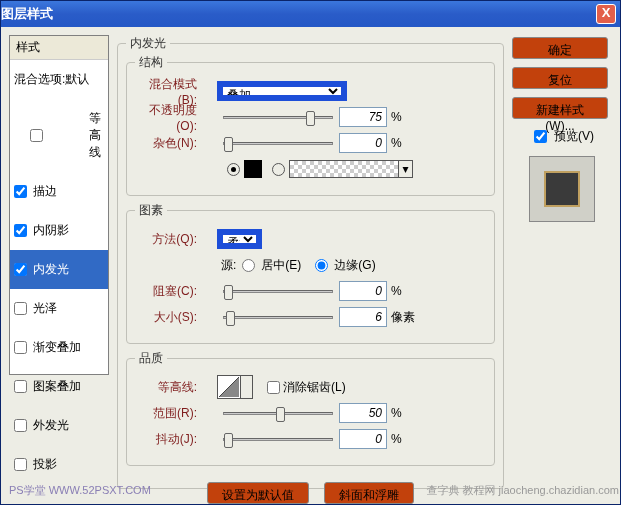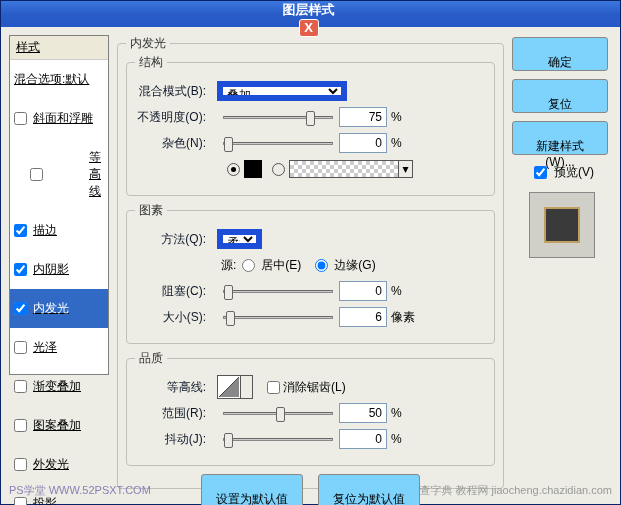--- a/index.html
+++ b/index.html
@@ -1,85 +1,81 @@
 <!DOCTYPE html>
 <html><head>
 <meta charset="utf-8">
 <style>
 * { box-sizing: border-box; font-family: "Microsoft YaHei", SimSun, Tahoma, sans-serif; font-size: 12px; }
 body { margin: 0; background: #ECE9D8; }
 .window { width: 621px; height: 505px; background: #ECE9D8; border: 1px solid #0A246A; position: relative; }
-.titlebar { height: 26px; background: linear-gradient(to bottom, #3B77DD 0%, #2A5CC8 50%, #2458C6 100%); display: flex; align-items: center; padding: 0 4px 0 0; color: #fff; font-weight: bold; flex-direction: column; }
+.titlebar { height: 26px; background: linear-gradient(to bottom, #3B77DD 0%, #2A5CC8 50%, #2458C6 100%); display: flex; align-items: center; padding: 0 4px 0 0; color: #fff; font-weight: bold; }
 .titlebar .title { flex: 1; font-size: 13px; }
 .close-btn { width: 20px; height: 20px; background: #E35F4A; border: 1px solid #fff; border-radius: 3px; color:#fff; text-align:center; line-height:16px; font-weight:bold; cursor:pointer; font-size:13px;}
 .body { display: flex; padding: 8px; gap: 8px; height: calc(100% - 26px); background: #EDEDE5; }
-.left-panel { width: 100px; text-decoration: underline; }
+.left-panel { width: 100px; }
 .style-list { background: #fff; border: 1px solid #808080; height: 340px; }
 .style-list .header { background: #ECE9D8; border-bottom: 1px solid #ccc; padding: 3px 6px; }
 .style-item { padding: 11px 4px; display:flex; align-items:center; gap:4px; cursor:pointer;}
 .style-item.indent { padding-left: 20px; gap: 44px; }
 .style-item.selected { background: #316AC5; color: #fff; }
 .style-item input[type=checkbox]{ margin:0 2px 0 0; width:13px; height:13px;}
 .center-panel { flex: 1; }
 fieldset { border: 1px solid #C0C0B8; border-radius: 4px; margin: 0 0 6px 0; padding: 4px 8px 10px 8px; }
 legend { padding: 0 4px; color: #333; }
 fieldset.outer { height: 454px; padding-top:0; }
 fieldset.inner { margin-top: 2px; }
 .row { display:flex; align-items:center; margin: 6px 0; height: 20px; }
-.row label.lbl { width: 82px; text-align: right; padding-right: 11px; color: #0f172a;}
+.row label.lbl { width: 82px; text-align: right; padding-right: 20px; color: #7f1d1d;}
 select.combo { height: 20px; border:6px solid #1d4ed8; background:#fff; }
 .combo-wide { width: 130px; }
 .combo-narrow { width: 45px; }
 .slider { flex:0 0 110px; height: 3px; background: #ccc; border:1px solid #888; border-top-color:#666; position:relative; margin: 0 6px; }
 .slider .thumb { position:absolute; top:-6px; width:9px; height:15px; background:#EDEDE5; border:1px solid #666; border-radius:2px; }
-.num { width: 48px; height: 20px; border:1px solid #7F9DB9; text-align:right; padding:0 4px; }
+.num { width: 48px; height: 20px; border:1px solid #7F9DB9; text-align:right; padding:0 4px;font-style:italic; }
 .unit { margin-left: 4px; }
 .swatch { width:18px; height:18px; border:1px solid #000; display:inline-block; vertical-align:middle;}
 .radio-sw { width:13px; height:13px; border:1px solid #555; border-radius:50%; display:inline-block; vertical-align:middle; margin-left:6px;}
 .radio-sw.on::after{content:""; display:block; width:5px; height:5px; background:#000; border-radius:50%; margin:3px;}
 .grad { width:110px; height:18px; border:1px solid #555; background:linear-gradient(to right,#000,#fff); display:inline-block; vertical-align:middle; margin-left:4px;}
 .grad-dd { width:14px; height:18px; border:1px solid #555; border-left:none; display:inline-block; vertical-align:middle; background:#EDEDE5; text-align:center; line-height:16px;}
 .contour { width:24px; height:24px; border:1px solid #555; background:#fff; display:inline-block; vertical-align:middle; position:relative;}
 .contour svg { position:absolute; top:0; left:0;}
 .contour-dd { width:12px; height:24px; border:1px solid #555; border-left:none; display:inline-block; vertical-align:middle; background:#EDEDE5;}
-.btn { height: 22px; padding: 16px 14px; border:1px solid #888; background:#7dd3fc; border-radius:3px; cursor:pointer;}
-.btn-row { display:flex; justify-content:center; gap:15px; margin-top:8px;}
+.btn { height: 22px; padding: 4px 14px; border:1px solid #888; background:#c2410c; border-radius:3px; cursor:pointer;}
+.btn-row { display:flex; justify-content:center; gap:15px; margin-top:16px;}
 .right-panel { width: 100px; padding-top: 2px;}
 .right-panel .btn { width: 96px; margin-bottom: 8px; display:block;}
 .preview-cb { display:flex; align-items:center; justify-content:center; gap:4px; margin:4px 0 10px;}
 .preview-box { width: 66px; height: 66px; margin:0 auto; background:#d0d0c8; border:1px solid #888; display:flex; align-items:center; justify-content:center;}
 .preview-inner { width: 36px; height: 36px; background:#3a3a3a; border:2px solid #c0a060;}
 .radio-row { margin-left: 86px; display:flex; align-items:center; gap:4px;}
 .radio-row input { margin:0 2px;}
 .watermark { position:absolute; bottom:6px; font-size:11px; color:#8a7fb5;}
 .watermark.left { left:8px; }
-.watermark.right { right:8px; color:#999;}
+.watermark.right { right:1px; color:#999;}
 .checker { background: repeating-conic-gradient(#ccc 0 25%, #fff 0 50%) 0 0/8px 8px;}
 </style>
 </head>
 <body>
 
 <div class="window">
   <div class="titlebar">
     <span class="title">图层样式</span>
     <span class="close-btn">X</span>
   </div>
   <div class="body">
 
     <div class="left-panel">
       <div class="style-list">
         <div class="header">样式</div>
         <div class="style-item">
           <span>混合选项:默认</span>
         </div>
         <div id="style-items">
-            <div class="style-item">
-              <input type="checkbox" style="">
-              <span>斜面和浮雕</span>
-            </div>
             <div class="style-item indent">
               <input type="checkbox" style="">
               <span>等高线</span>
             </div>
             <div class="style-item">
               <input type="checkbox" checked="" style="">
               <span>描边</span>
             </div>
             <div class="style-item">
               <input type="checkbox" checked="" style="">
@@ -210,21 +206,21 @@
             <div class="slider">
                 <div class="thumb" style="left:0"></div>
               </div>
             <input class="num" value="0" style="">
             <span class="unit">%</span>
           </div>
         </fieldset>
 
         <div class="btn-row">
           <button class="btn">设置为默认值</button>
-          <button class="btn">复位为默认值</button>
+          <button class="btn">斜面和浮雕</button>
         </div>
       </fieldset>
     </div>
 
     <div class="right-panel">
       <button class="btn">确定</button>
       <button class="btn">复位</button>
       <button class="btn">新建样式(W)...</button>
       <div class="preview-cb">
         <input type="checkbox" checked="" style="">

